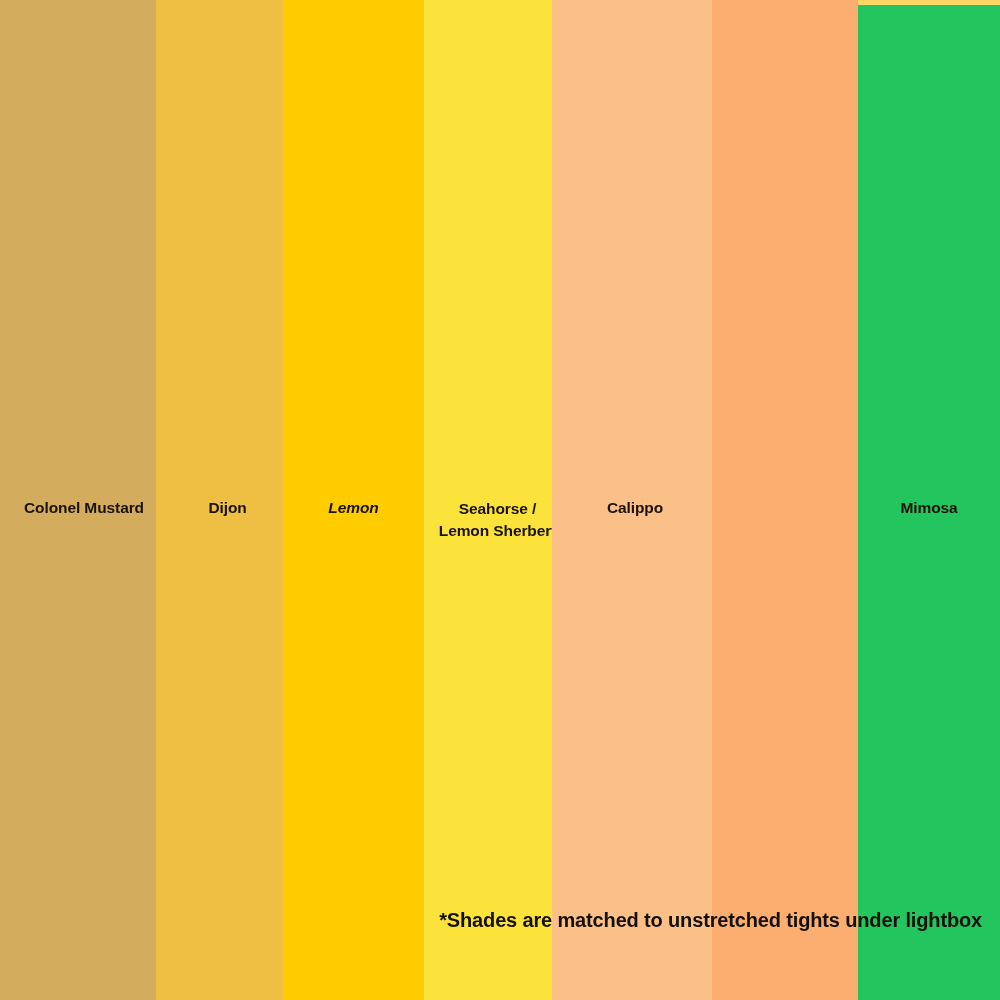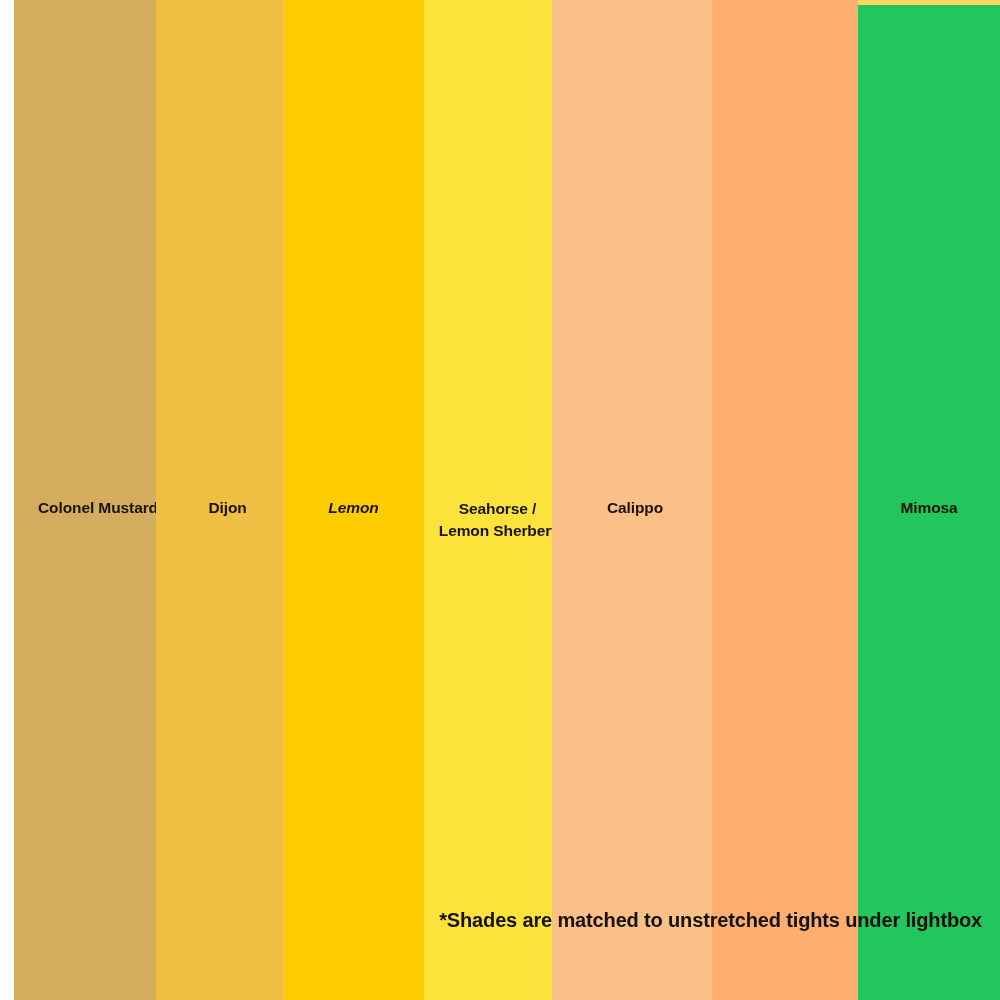--- a/index.html
+++ b/index.html
@@ -61,21 +61,21 @@
     color: #14100a;
     white-space: nowrap;
   }
 </style>
 </head>
 <body>
 
 <div id="swatch-chart">
 
   <div id="swatch-container">
-      <div class="swatch-strip" style="left: 0px; width: 168px; background: rgb(212, 172, 94); margin-left: 14px;">
+      <div class="swatch-strip" style="left: 0px; width: 168px; background: rgb(212, 172, 94);">
         <div class="swatch-top-edge" style="background: rgb(212, 172, 94);"></div>
         <div class="swatch-label">Colonel Mustard</div>
       </div>
       <div class="swatch-strip" style="left: 140px; width: 143px; background: rgb(238, 191, 67); margin-left: 16px;">
         <div class="swatch-top-edge" style="background: rgb(238, 191, 67);"></div>
         <div class="swatch-label">Dijon</div>
       </div>
       <div class="swatch-strip" style="left: 283px; width: 141px; background: rgb(255, 204, 0); font-style: italic;">
         <div class="swatch-top-edge" style="background: rgb(255, 204, 0);"></div>
         <div class="swatch-label">Lemon</div>

